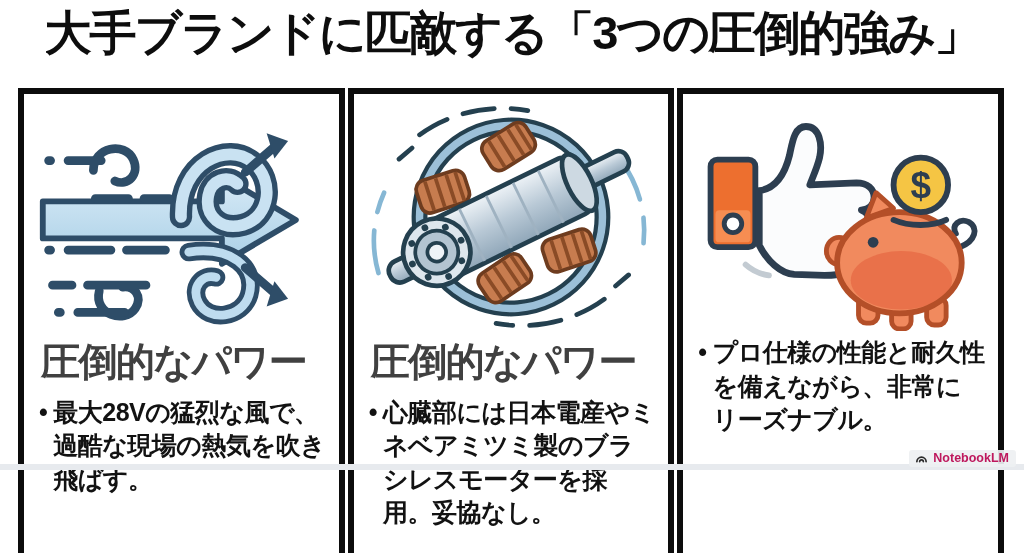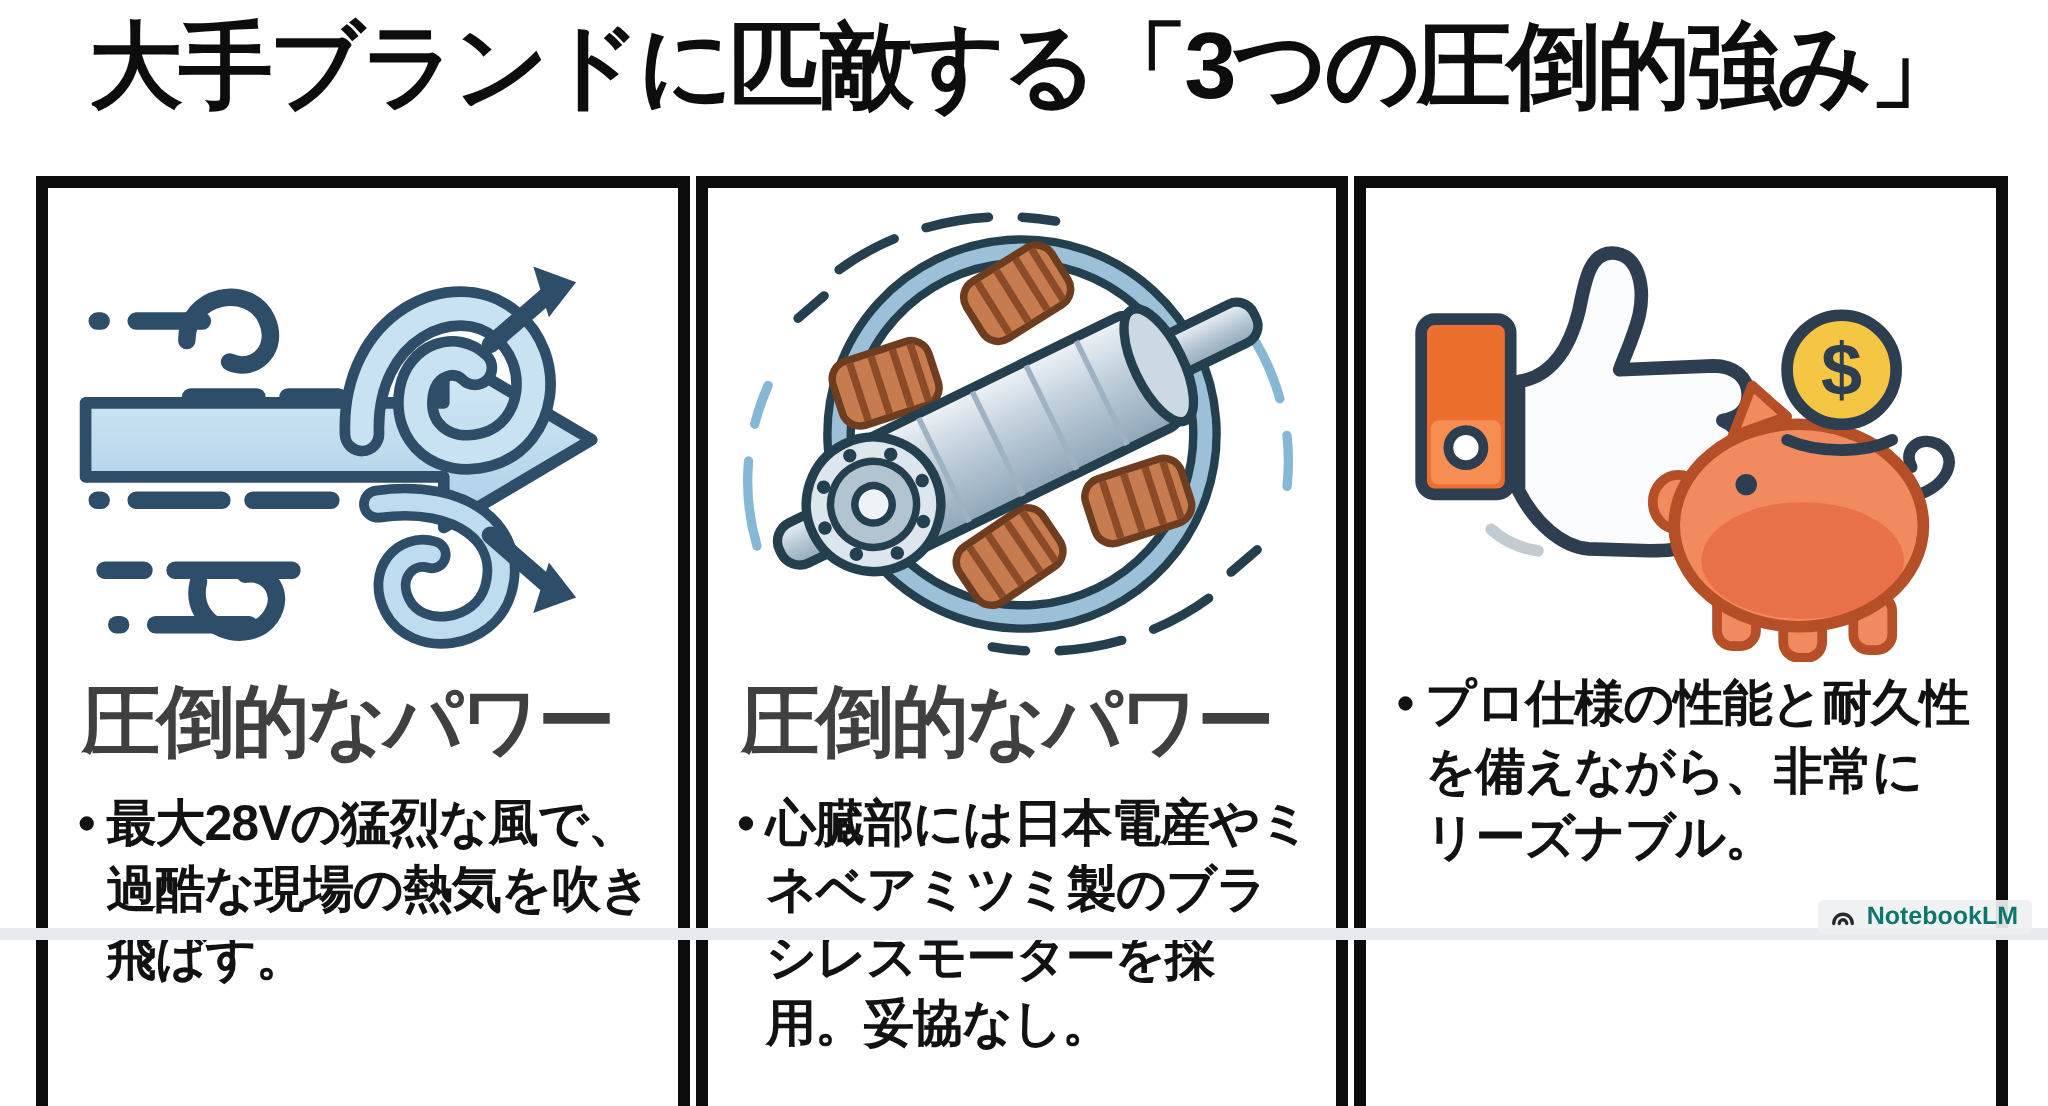--- a/index.html
+++ b/index.html
@@ -37,21 +37,21 @@
   }
   .bullet .marker{flex:0 0 auto;margin:0 6px 0 2px;}
   .bullet .text{flex:1;}
   .bottom-strip{
     position:absolute;left:0;bottom:0;width:100%;height:6px;background:#e7eaee;
   }
   .watermark{
     position:absolute;right:8px;bottom:3px;z-index:5;
     display:flex;align-items:center;gap:5px;
     background:rgba(238,240,242,0.92);border-radius:3px;padding:1px 7px 2px 6px;
-    font-size:12.5px;font-weight:600;color:#0f766e;
+    font-size:12.5px;font-weight:600;color:#be185d;
   }
   svg{display:block;}
 </style>
 </head>
 <body>
 
 <div class="stage">
 
   <div class="title">大手ブランドに匹敵する「3つの圧倒的強み」</div>
 

